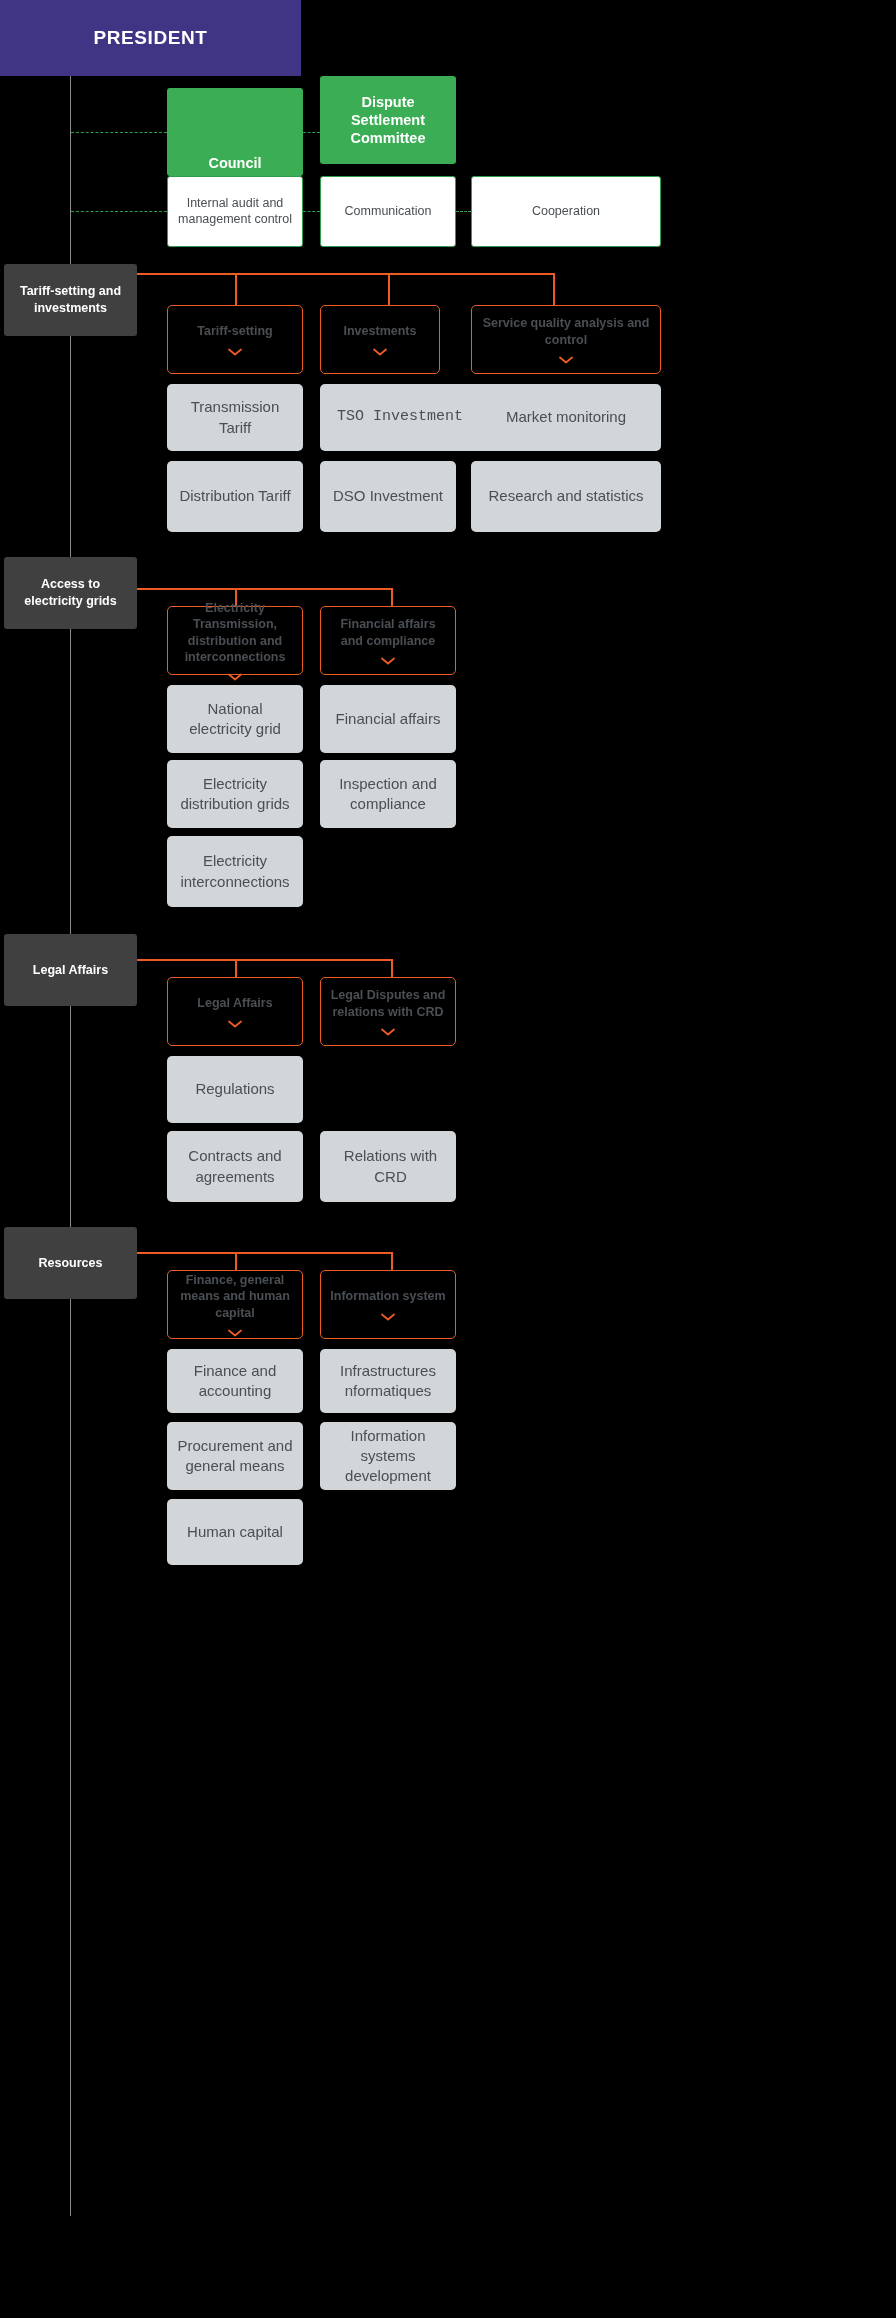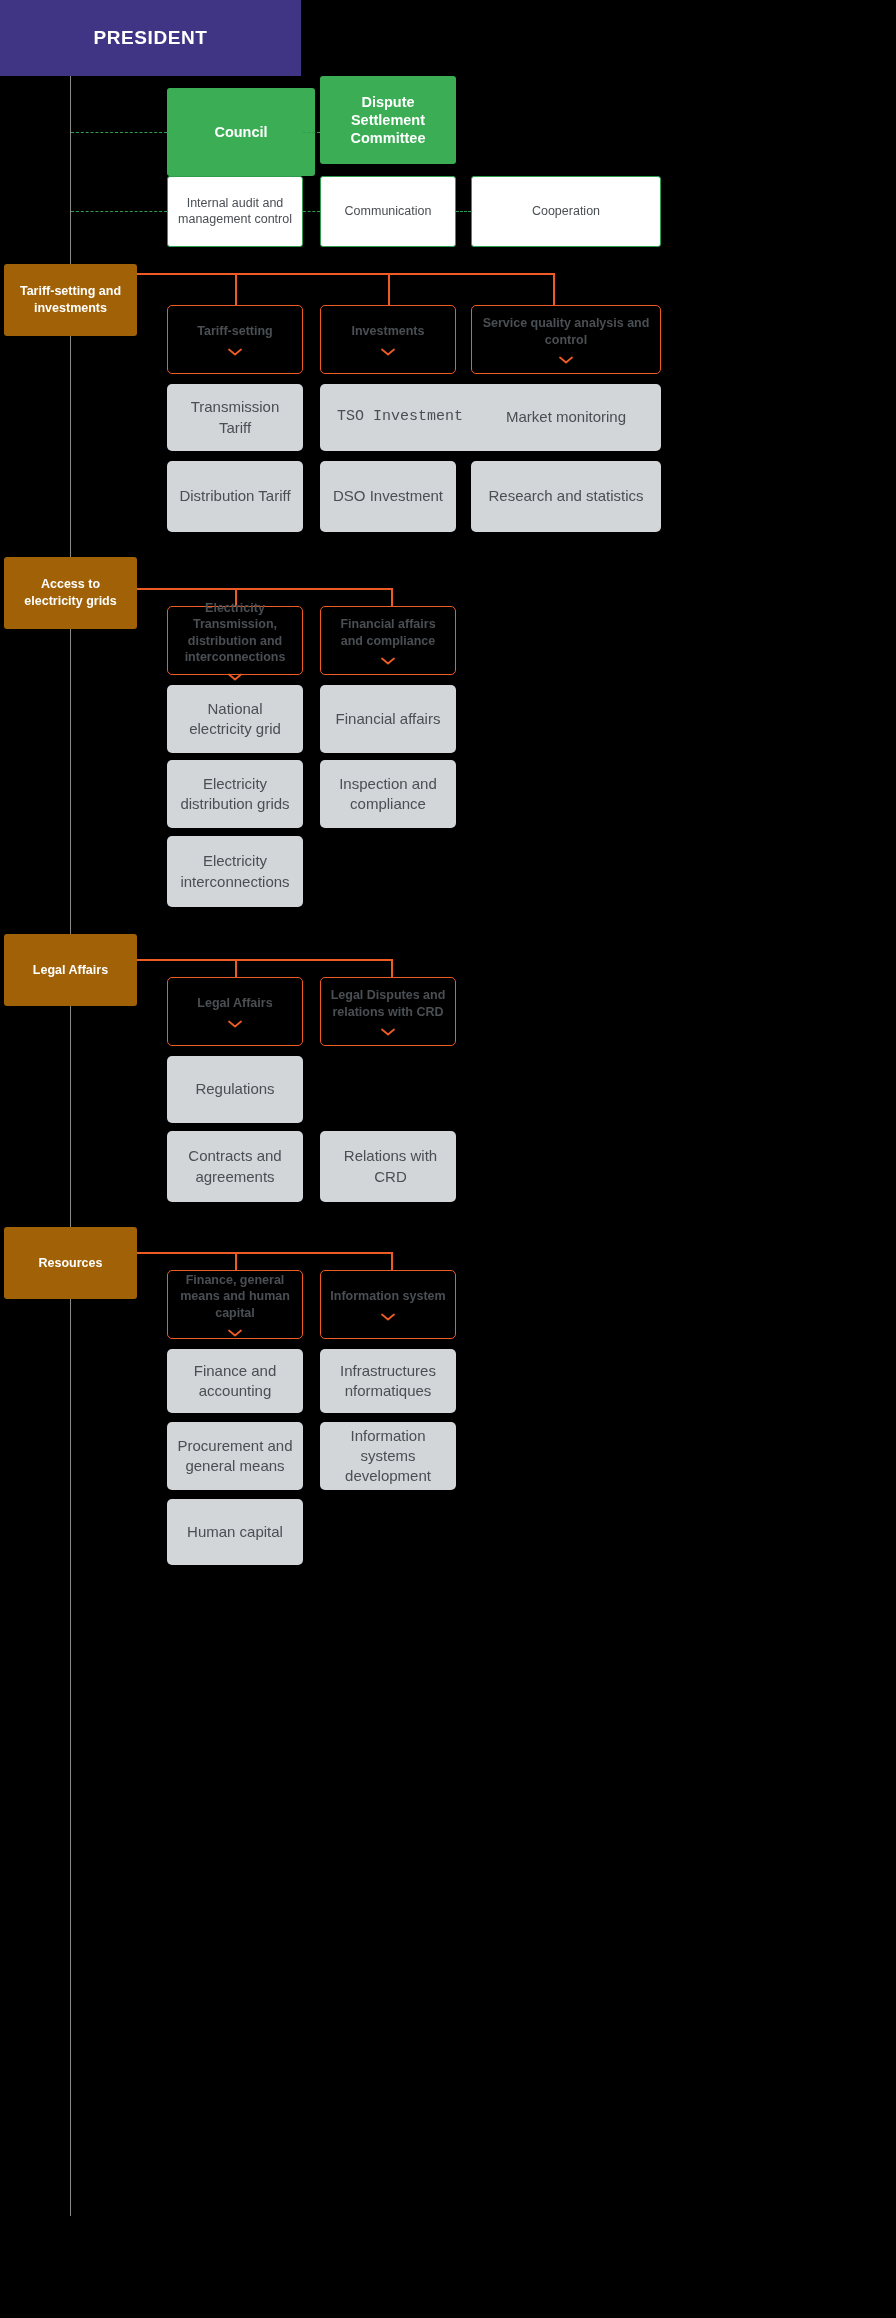--- a/index.html
+++ b/index.html
@@ -64,21 +64,21 @@
   
   .dash-h {
     position: absolute;
     height: 0;
     border-top: 1.5px dashed #2e9e4e;
   }
 
   
   .division {
     position: absolute;
-    background: #a16207;
+    background: #404040;
     color: #ffffff;
     border-radius: 3px;
     display: flex; align-items: center; justify-content: center;
     text-align: center;
     font-size: 12.5px;
     font-weight: bold;
     line-height: 1.35;
     padding: 4px 8px;
   }
 
@@ -135,21 +135,21 @@
 
 <div id="chart-root">
 
   <div class="spine"></div>
 
   <div class="president">
     <span>PRESIDENT</span>
   </div>
 
   <div class="dash-h" style="left:71px; top:132px; width:96px;"></div>
-  <div class="adv-box adv-green" style="left:167px; top:88px; width:148px; height:88px;">
+  <div class="adv-box adv-green" style="left:167px; top:88px; width:136px; height:88px;align-items:flex-end;">
     <span>Council</span>
   </div>
 
   <div class="dash-h" style="left:303px; top:132px; width:17px;"></div>
   <div class="adv-box adv-green" style="left:320px; top:76px; width:136px; height:88px;">
     <span>Dispute Settlement Committee</span>
   </div>
 
   <div class="dash-h" style="left:71px; top:211px; width:96px;"></div>
   <div class="adv-box adv-white" style="left:167px; top:176px; width:136px; height:71px;">
@@ -184,21 +184,21 @@
         </svg>
     </span>
   </div>
   <div class="sub" style="left:167px; top:384px; width:136px; height:67px;">
     <span>Transmission Tariff</span>
   </div>
   <div class="sub" style="left:167px; top:461px; width:136px; height:71px;">
     <span>Distribution Tariff</span>
   </div>
 
-  <div class="unit" style="left:320px; top:305px; width:136px; height:69px;">
+  <div class="unit" style="left:320px; top:305px; width:120px; height:69px;">
     <span class="unit-label">Investments</span>
     <span class="chev">
       <svg viewBox="0 0 14 8" width="14" height="8">
           <path d="M1 1.5 L7 6.5 L13 1.5" fill="none" stroke="#EF5B25" stroke-width="1.8" stroke-linecap="round" stroke-linejoin="round"></path>
         </svg>
     </span>
   </div>
   <div class="sub" style="left:320px; top:384px; width:160px; height:67px;font-family:Liberation Mono, monospace;">
     <span>TSO Investment</span>
   </div>

